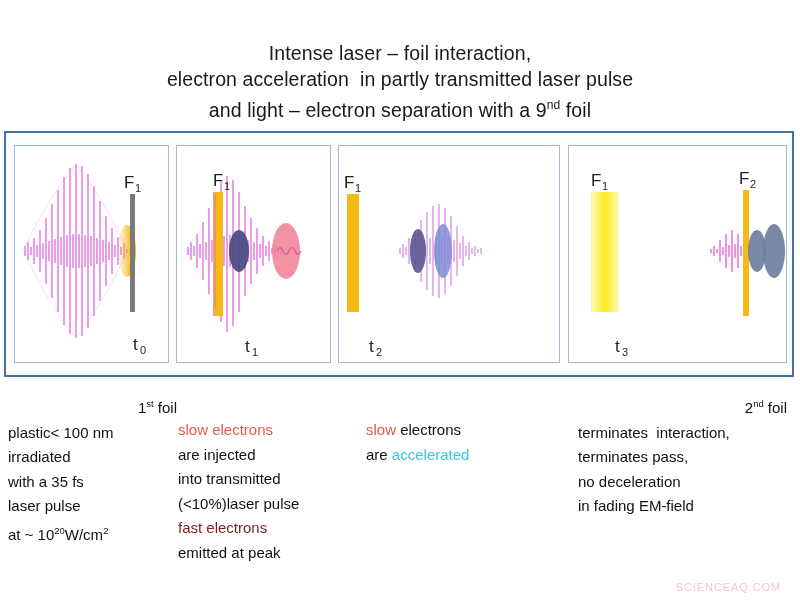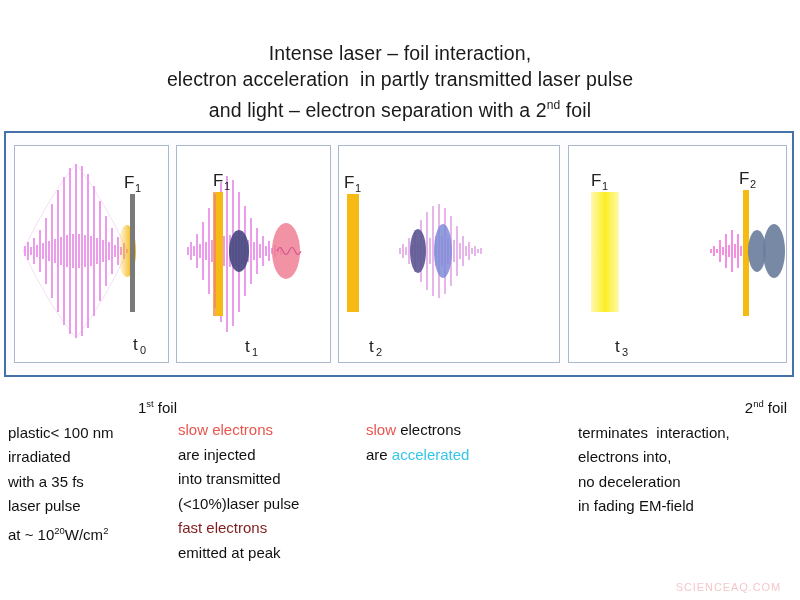--- a/index.html
+++ b/index.html
@@ -97,21 +97,21 @@
     color: #f3c8cb;
     font-family: "Liberation Sans", sans-serif;
   }
 </style>
 </head>
 <body>
 
 <div id="title">
   <span class="tline">Intense laser – foil interaction,</span>
   <span class="tline">electron acceleration  in partly transmitted laser pulse</span>
-  <span class="tline"><span>and light – electron separation with a 2</span><sup>nd</sup><span> foil</span></span>
+  <span class="tline"><span>and light – electron separation with a 9</span><sup>nd</sup><span> foil</span></span>
 </div>
 
 <div id="panels-frame">
 
   <div class="panel" id="panel-0">
     <svg width="153" height="216" viewBox="0 0 153 216">
       <defs>
         <linearGradient id="glow0" x1="0" y1="0" x2="1" y2="0">
           <stop offset="0%" stop-color="#f5b60a" stop-opacity="0"></stop>
           <stop offset="70%" stop-color="#f5b60a" stop-opacity="0.85"></stop>
@@ -313,15 +313,15 @@
 
       <text x="46" y="206" font-family="Liberation Sans, sans-serif" font-size="17" fill="#222">t</text>
       <text x="53" y="210" font-family="Liberation Sans, sans-serif" font-size="11" fill="#222">3</text>
     </svg>
   </div>
 </div>
 
 <div class="caption" id="cap-0"><span class="cap-head"><span>1</span><sup>st</sup><span> foil</span></span><span class="cap-line"><span>plastic&lt; 100 nm</span></span><span class="cap-line"><span>irradiated</span></span><span class="cap-line"><span>with a 35 fs</span></span><span class="cap-line"><span>laser pulse</span></span><span class="cap-line"><span>at ~ 10</span><sup>20</sup><span>W/cm</span><sup>2</sup></span></div>
 <div class="caption" id="cap-1"><span class="cap-line"><span class="w-slow">slow electrons</span></span><span class="cap-line"><span>are injected</span></span><span class="cap-line"><span>into transmitted</span></span><span class="cap-line"><span>(&lt;10%)laser pulse</span></span><span class="cap-line"><span class="w-fast">fast electrons</span></span><span class="cap-line"><span>emitted at peak</span></span></div>
 <div class="caption" id="cap-2"><span class="cap-line"><span class="w-slow">slow</span><span> electrons</span></span><span class="cap-line"><span>are </span><span class="w-accel">accelerated</span></span></div>
-<div class="caption" id="cap-3"><span class="cap-head"><span>2</span><sup>nd</sup><span> foil</span></span><span class="cap-line"><span>terminates  interaction,</span></span><span class="cap-line"><span>electrons into,</span></span><span class="cap-line"><span>no deceleration</span></span><span class="cap-line"><span>in fading EM-field</span></span></div>
+<div class="caption" id="cap-3"><span class="cap-head"><span>2</span><sup>nd</sup><span> foil</span></span><span class="cap-line"><span>terminates  interaction,</span></span><span class="cap-line"><span>terminates pass,</span></span><span class="cap-line"><span>no deceleration</span></span><span class="cap-line"><span>in fading EM-field</span></span></div>
 
 <div id="watermark">SCIENCEAQ.COM</div>
 
 </body></html>

